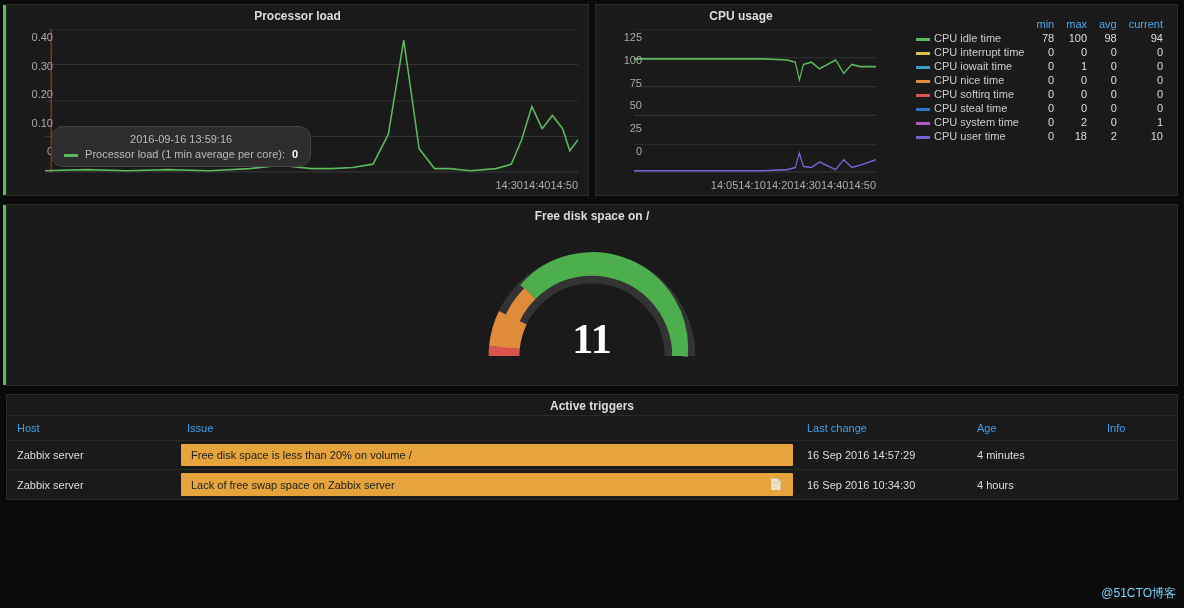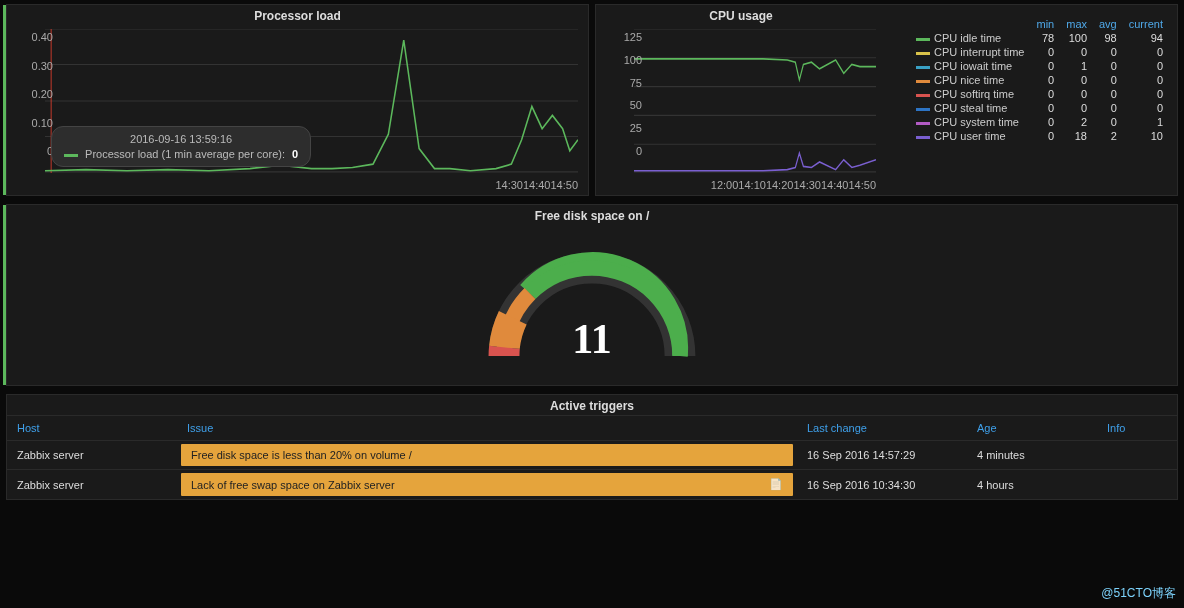--- a/index.html
+++ b/index.html
@@ -162,21 +162,21 @@
             <line x1="0" y1="104" x2="300" y2="104"></line>
               <line x1="0" y1="129" x2="300" y2="129"></line>
           </g>
 
           <polyline fill="none" stroke="#5cb85c" stroke-width="1.5" points="0,27 40,27 80,27 120,27 160,27 190,28 200,30 205,46 210,32 220,30 230,36 250,28 260,40 270,32 280,34 300,34"></polyline>
 
           <polyline fill="none" stroke="#7a5fd0" stroke-width="1.5" points="0,128 40,128 80,128 120,128 160,128 190,127 200,125 205,112 210,124 220,125 230,120 250,127 260,118 270,125 280,123 300,118"></polyline>
         </svg>
       </div>
       <div class="x-axis">
-        <span>12:00</span>
+        <span>14:05</span>
         <span>14:10</span>
         <span>14:20</span>
         <span>14:30</span>
         <span>14:40</span>
         <span>14:50</span>
       </div>
     </div>
     <div class="legend-table">
       <table>
         <thead>

